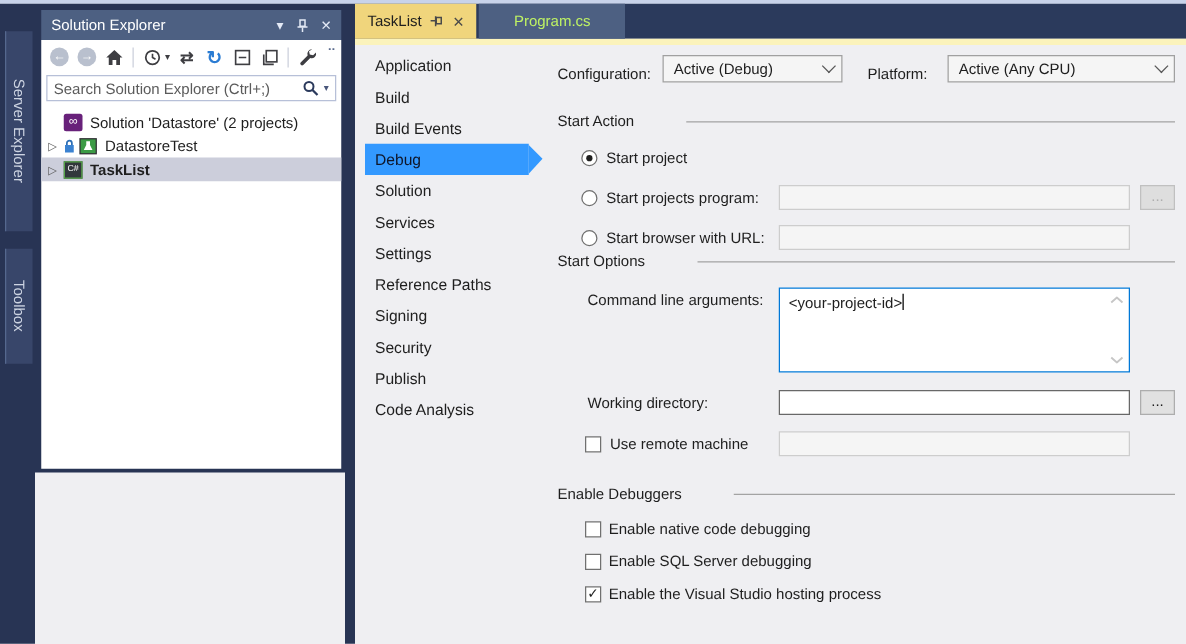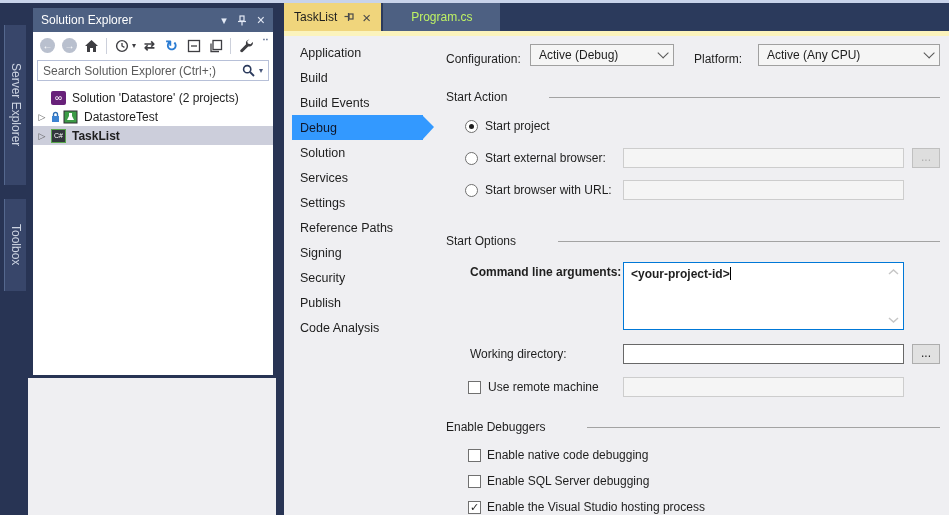--- a/index.html
+++ b/index.html
@@ -91,33 +91,33 @@
   .combo1 { width:144px; flex:none; }
   .combo2 { flex:1; }
   .combo .cv { flex:1; white-space:nowrap; }
   .chev { width:8px; height:8px; border-right:1.5px solid #565656; border-bottom:1.5px solid #565656;
     transform:rotate(45deg) translateY(-3px); flex:none; }
 
   .group { display:flex; align-items:center; height:14px;gap:32px; }
   .group .gt { margin-right:10px; white-space:nowrap; }
   .group .gl { flex:1; height:1px; background:#A3A3A3; }
   .g-action { margin-top:24px; }
-  .g-options { margin-top:34px; }
+  .g-options { margin-top:2px; }
   .g-debuggers { margin-top:23px; }
 
   .radio-row { height:20px; margin-top:12px; display:flex; align-items:center; padding-left:19px; gap:7px; position:relative; }
   .radio { width:13px; height:13px; border:1px solid #707070; border-radius:50%; background:#FFFFFF; flex:none; position:relative; }
   .radio.on::after { content:""; position:absolute; left:3px; top:3px; width:5px; height:5px; border-radius:50%; background:#1E1E1E; }
 
   .row-field { position:absolute; left:177px; top:0; width:281px; height:20px; background:#F5F5F5; border:1px solid #CDCDCD; }
   .browse-btn { position:absolute; left:466px; top:0; width:28px; height:20px; background:#DEDEDE; border:1px solid #C0C0C0;
     color:#AFAFAF; text-align:center; line-height:16px; font-size:12px; }
   .browse-btn.enabled { background:#E1E1E1; border:1px solid #ADADAD; color:#1E1E1E; }
 
-  .cmd-row { margin-top:14px; height:68px; position:relative; padding-left:24px;font-weight:bold; }
+  .cmd-row { margin-top:14px; height:68px; position:relative; padding-left:24px; }
   .cmd-lbl { padding-top:3px; }
   .cmd-box { position:absolute; left:177px; top:0; width:281px; height:68px; background:#FFFFFF;
     border:1px solid #0078D7; padding:4px 18px 4px 7px; }
   .cmd-box .val { white-space:pre; }
   .caret-bar { display:inline-block; width:1px; height:13px; background:#000000; vertical-align:-2px; }
   .sb-ch { position:absolute; right:4px; }
   .sb-up { top:6px; } .sb-dn { bottom:6px; }
 
   .wd-row { margin-top:14px; height:20px; position:relative; padding-left:24px; display:flex; align-items:center; }
   .wd-field { position:absolute; left:177px; top:0; width:281px; height:20px; background:#FFFFFF; border:1px solid #686868; }
@@ -328,21 +328,21 @@
         <span class="gl"></span>
       </div>
 
       <div class="radio-row">
         <span class="radio on"></span>
         <span>Start project</span>
       </div>
 
       <div class="radio-row">
         <span class="radio"></span>
-        <span>Start external browser:</span>
+        <span>Start projects program:</span>
         <div class="row-field"></div>
         <div class="browse-btn">...</div>
       </div>
 
       <div class="radio-row">
         <span class="radio"></span>
         <span>Start browser with URL:</span>
         <div class="row-field"></div>
       </div>
 

